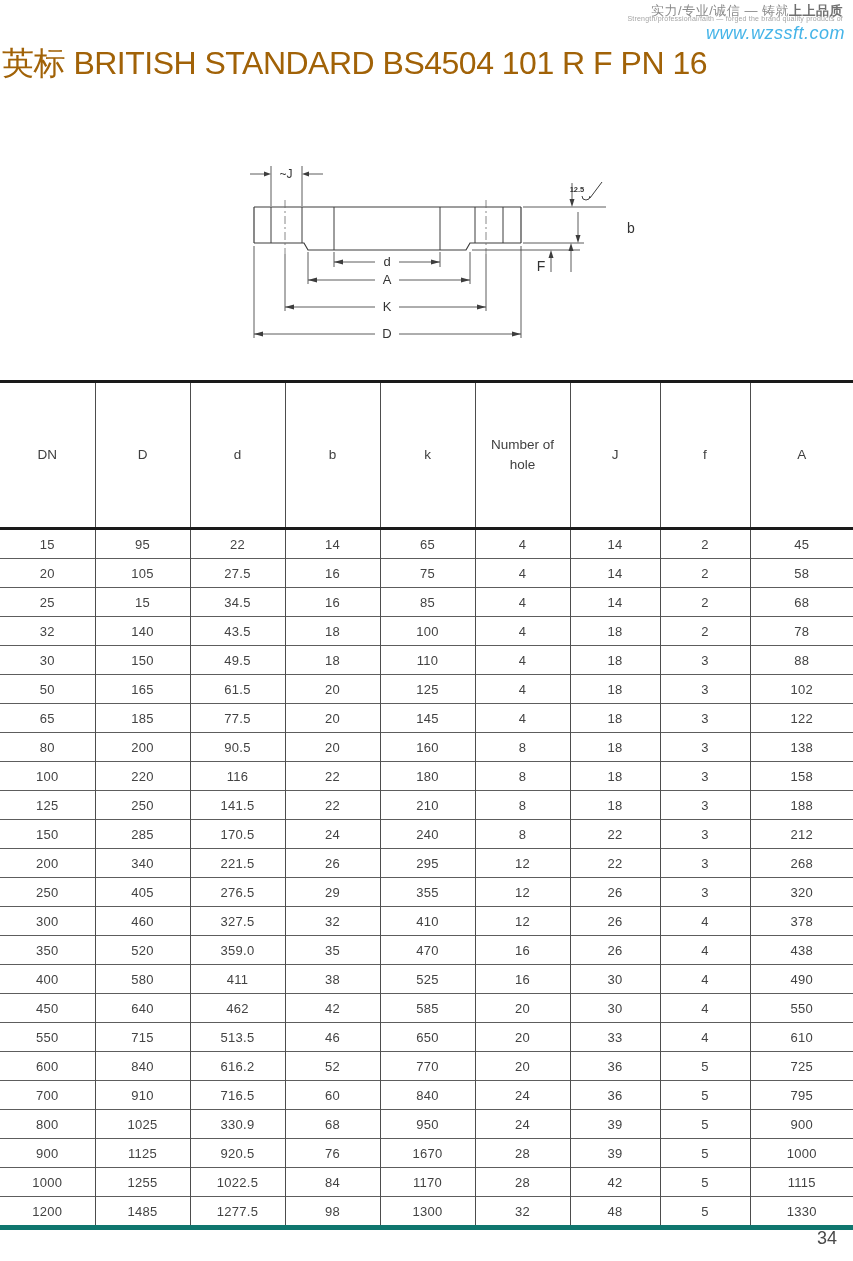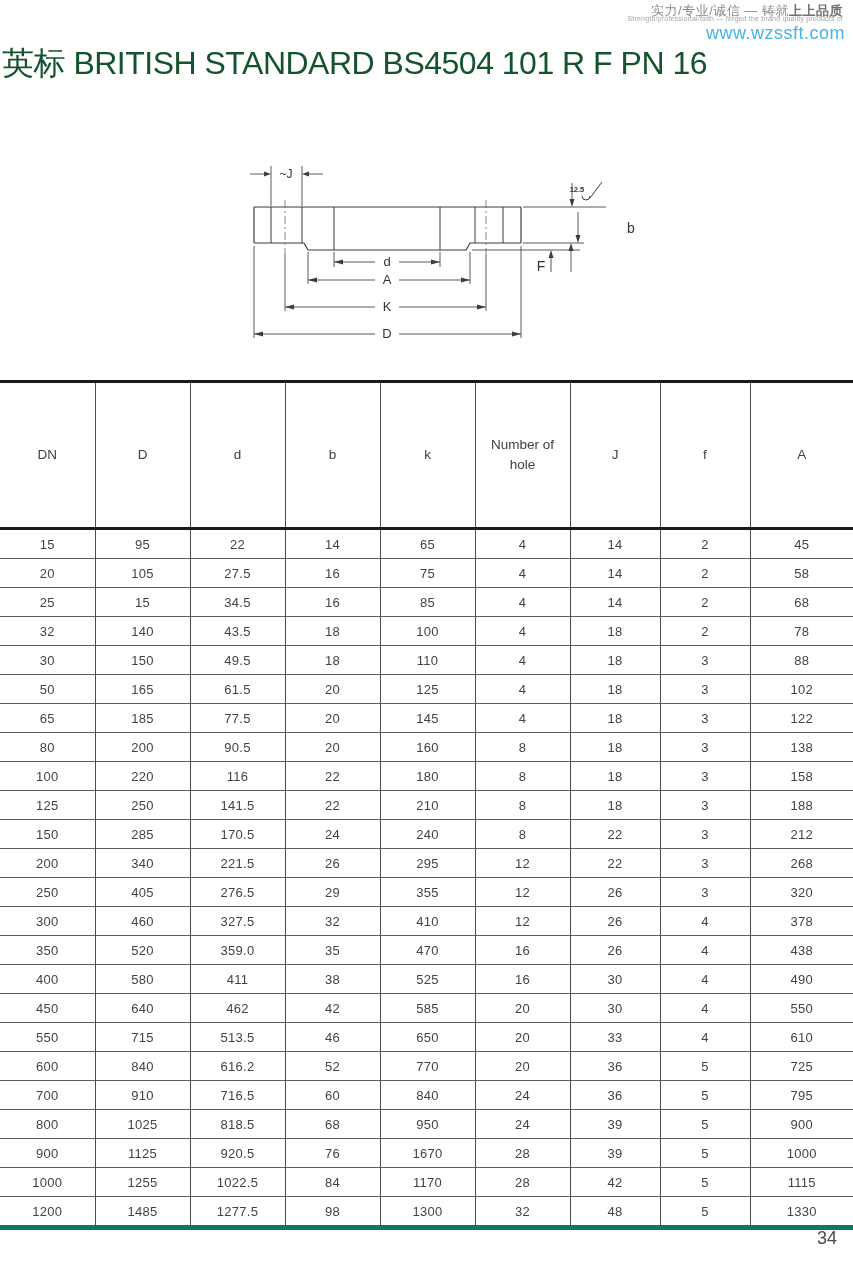--- a/index.html
+++ b/index.html
@@ -6,26 +6,26 @@
   .page{
     position:relative;width:853px;height:1261px;background:#ffffff;
     font-family:"Liberation Sans","DejaVu Sans",sans-serif;color:#3d3d3d;
     margin:0 auto;overflow:hidden;
   }
   
   .slogan1{position:absolute;top:2px;right:10px;font-size:13px;color:#8a8a8a;letter-spacing:.5px;}
   .slogan1 b{color:#6f6f6f;}
   .slogan2{position:absolute;top:15px;right:10px;font-size:7px;color:#a5a5a5;letter-spacing:.2px;}
   .website{
-    position:absolute;top:23px;right:8px;font-size:18px;
+    position:absolute;top:23px;right:8px;font-size:18px;font-style:italic;
     color:#45b4e8;letter-spacing:.5px;
   }
   
   .title{
-    position:absolute;top:42px;left:2px;font-size:32px;color:#14532d;
+    position:absolute;top:42px;left:2px;font-size:32px;color:#a16207;
     letter-spacing:-.5px;white-space:nowrap;
   }
   
   .drawing{position:absolute;left:228px;top:150px;width:410px;height:215px;}
   .drawing text{font-family:"Liberation Sans","DejaVu Sans",sans-serif;}
   
   table.spec{
     position:absolute;top:380px;left:0;width:853px;
     border-collapse:collapse;table-layout:fixed;
     border-top:3px solid #1a1a1a;border-bottom:5px solid #0f766e;
@@ -361,21 +361,21 @@
           <td>60</td>
           <td>840</td>
           <td>24</td>
           <td>36</td>
           <td>5</td>
           <td>795</td>
         </tr>
         <tr>
           <td>800</td>
           <td>1025</td>
-          <td>818.5</td>
+          <td>330.9</td>
           <td>68</td>
           <td>950</td>
           <td>24</td>
           <td>39</td>
           <td>5</td>
           <td>900</td>
         </tr>
         <tr>
           <td>900</td>
           <td>1125</td>

